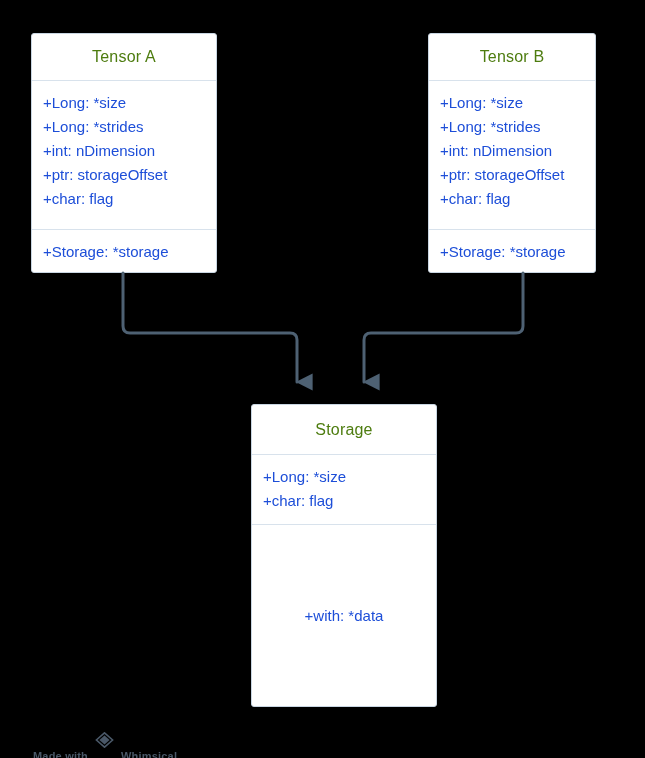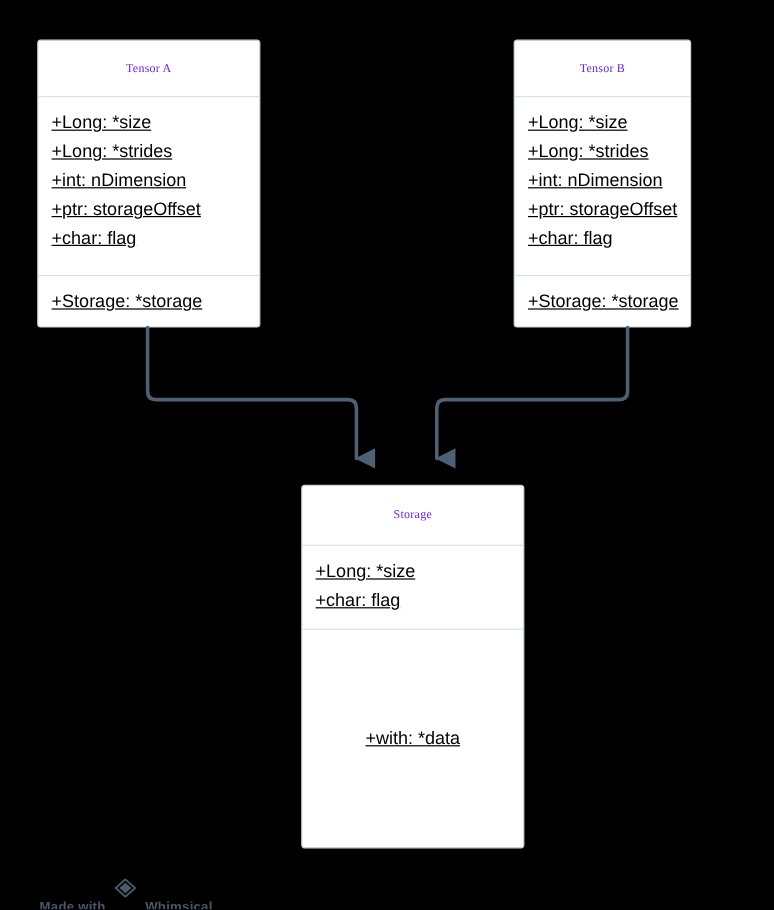--- a/index.html
+++ b/index.html
@@ -24,54 +24,52 @@
     border-radius: 3px;
     box-sizing: border-box;
     display: flex;
     flex-direction: column;
   }
   .uml-header {
     box-sizing: border-box;
     display: flex;
     align-items: center;
     justify-content: center;
-    color: #6d28d9;
-    font-size: 10px;
+    color: #4d7c0f;
+    font-size: 16px;
     letter-spacing: 0.2px;
-    font-family: Liberation Serif, serif;
   }
   .uml-divider {
     height: 1px;
     background: #d8e2ec;
     width: 100%;
     flex: none;
   }
   .uml-section {
     box-sizing: border-box;
     padding: 10px 0 10px 11px;
     display: flex;
     flex-direction: column;
     justify-content: flex-start;
   }
   .uml-section.centered {
     align-items: center;
     justify-content: center;
     padding-left: 0;
   }
   .uml-attr {
-    color: #000000;
+    color: #1d4ed8;
     font-size: 15px;
     line-height: 24px;
     white-space: nowrap;
-    text-decoration: underline;
   }
 
   
   #box-tensor-a { left: 31px;  top: 33px;  width: 186px; height: 240px; }
-  #box-tensor-b { left: 428px; top: 33px;  width: 148px; height: 240px; }
+  #box-tensor-b { left: 428px; top: 33px;  width: 168px; height: 240px; }
   #box-storage  { left: 251px; top: 404px; width: 186px; height: 303px; }
 
   #box-tensor-a .uml-header,
   #box-tensor-b .uml-header { height: 46px; flex: none; }
   #box-tensor-a .sec-attrs,
   #box-tensor-b .sec-attrs  { height: 148px; flex: none; }
   #box-tensor-a .sec-ops,
   #box-tensor-b .sec-ops    { flex: 1; }
 
   #box-storage .uml-header  { height: 49px; flex: none; }

